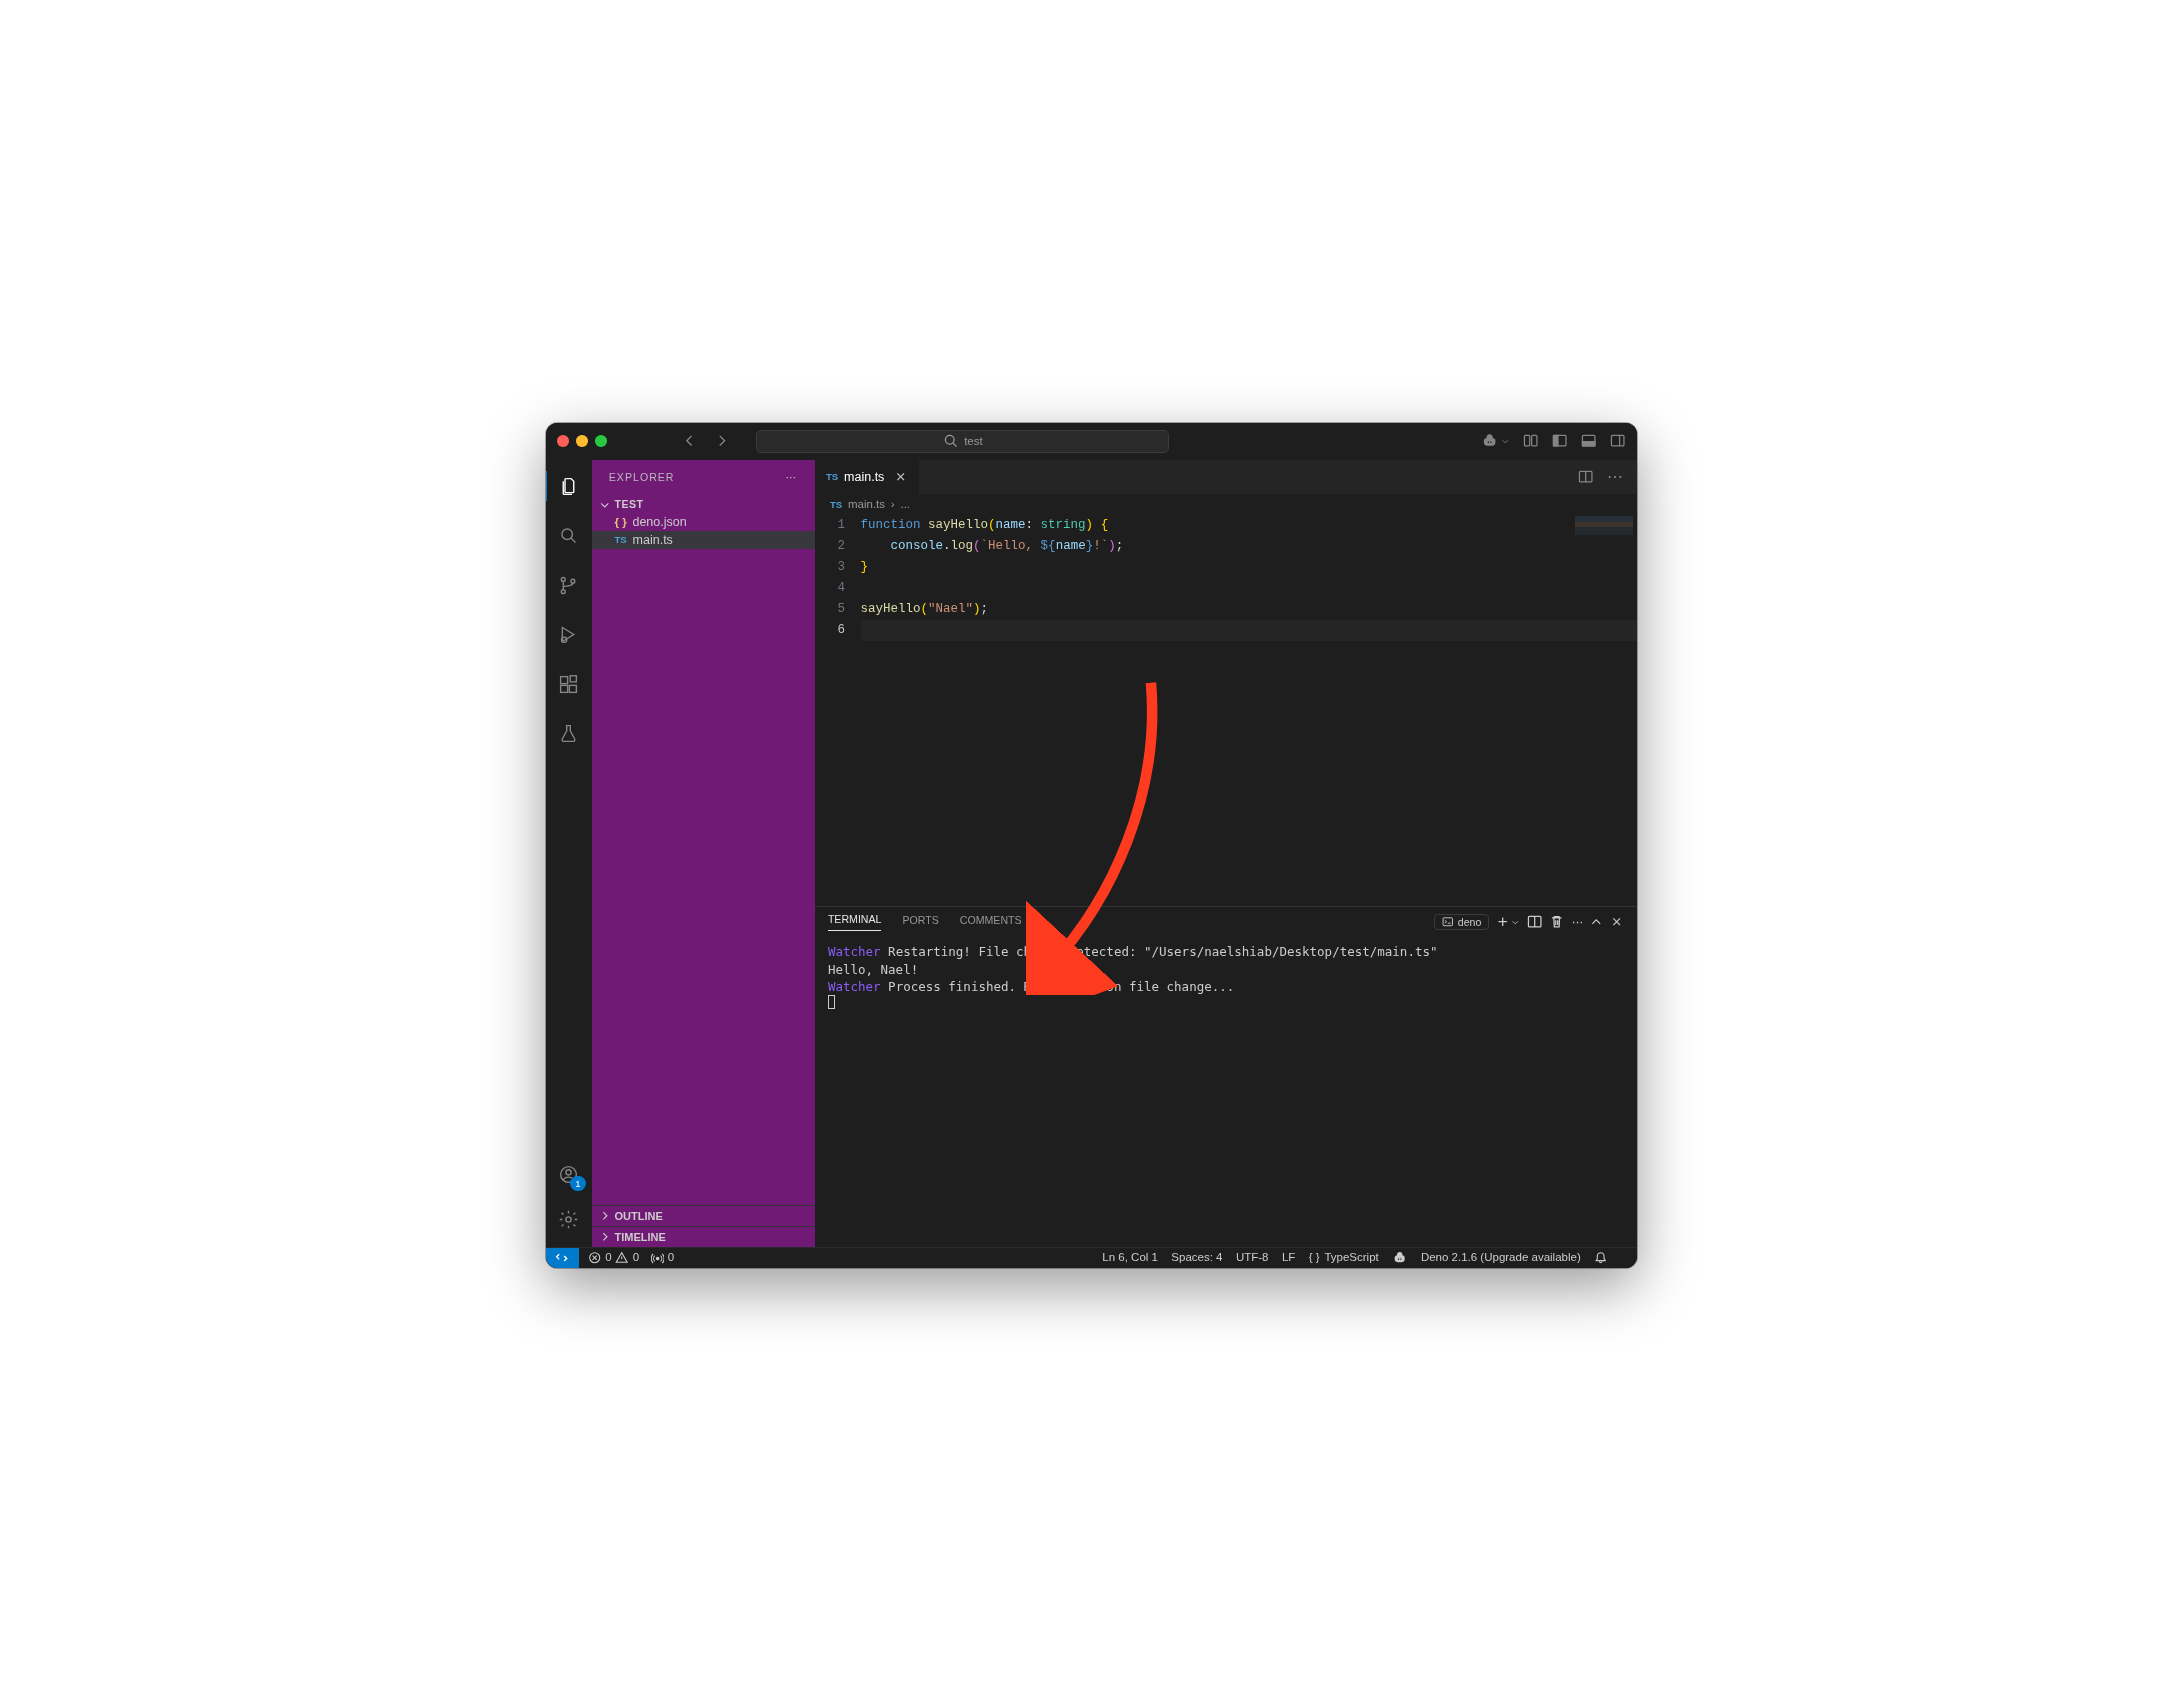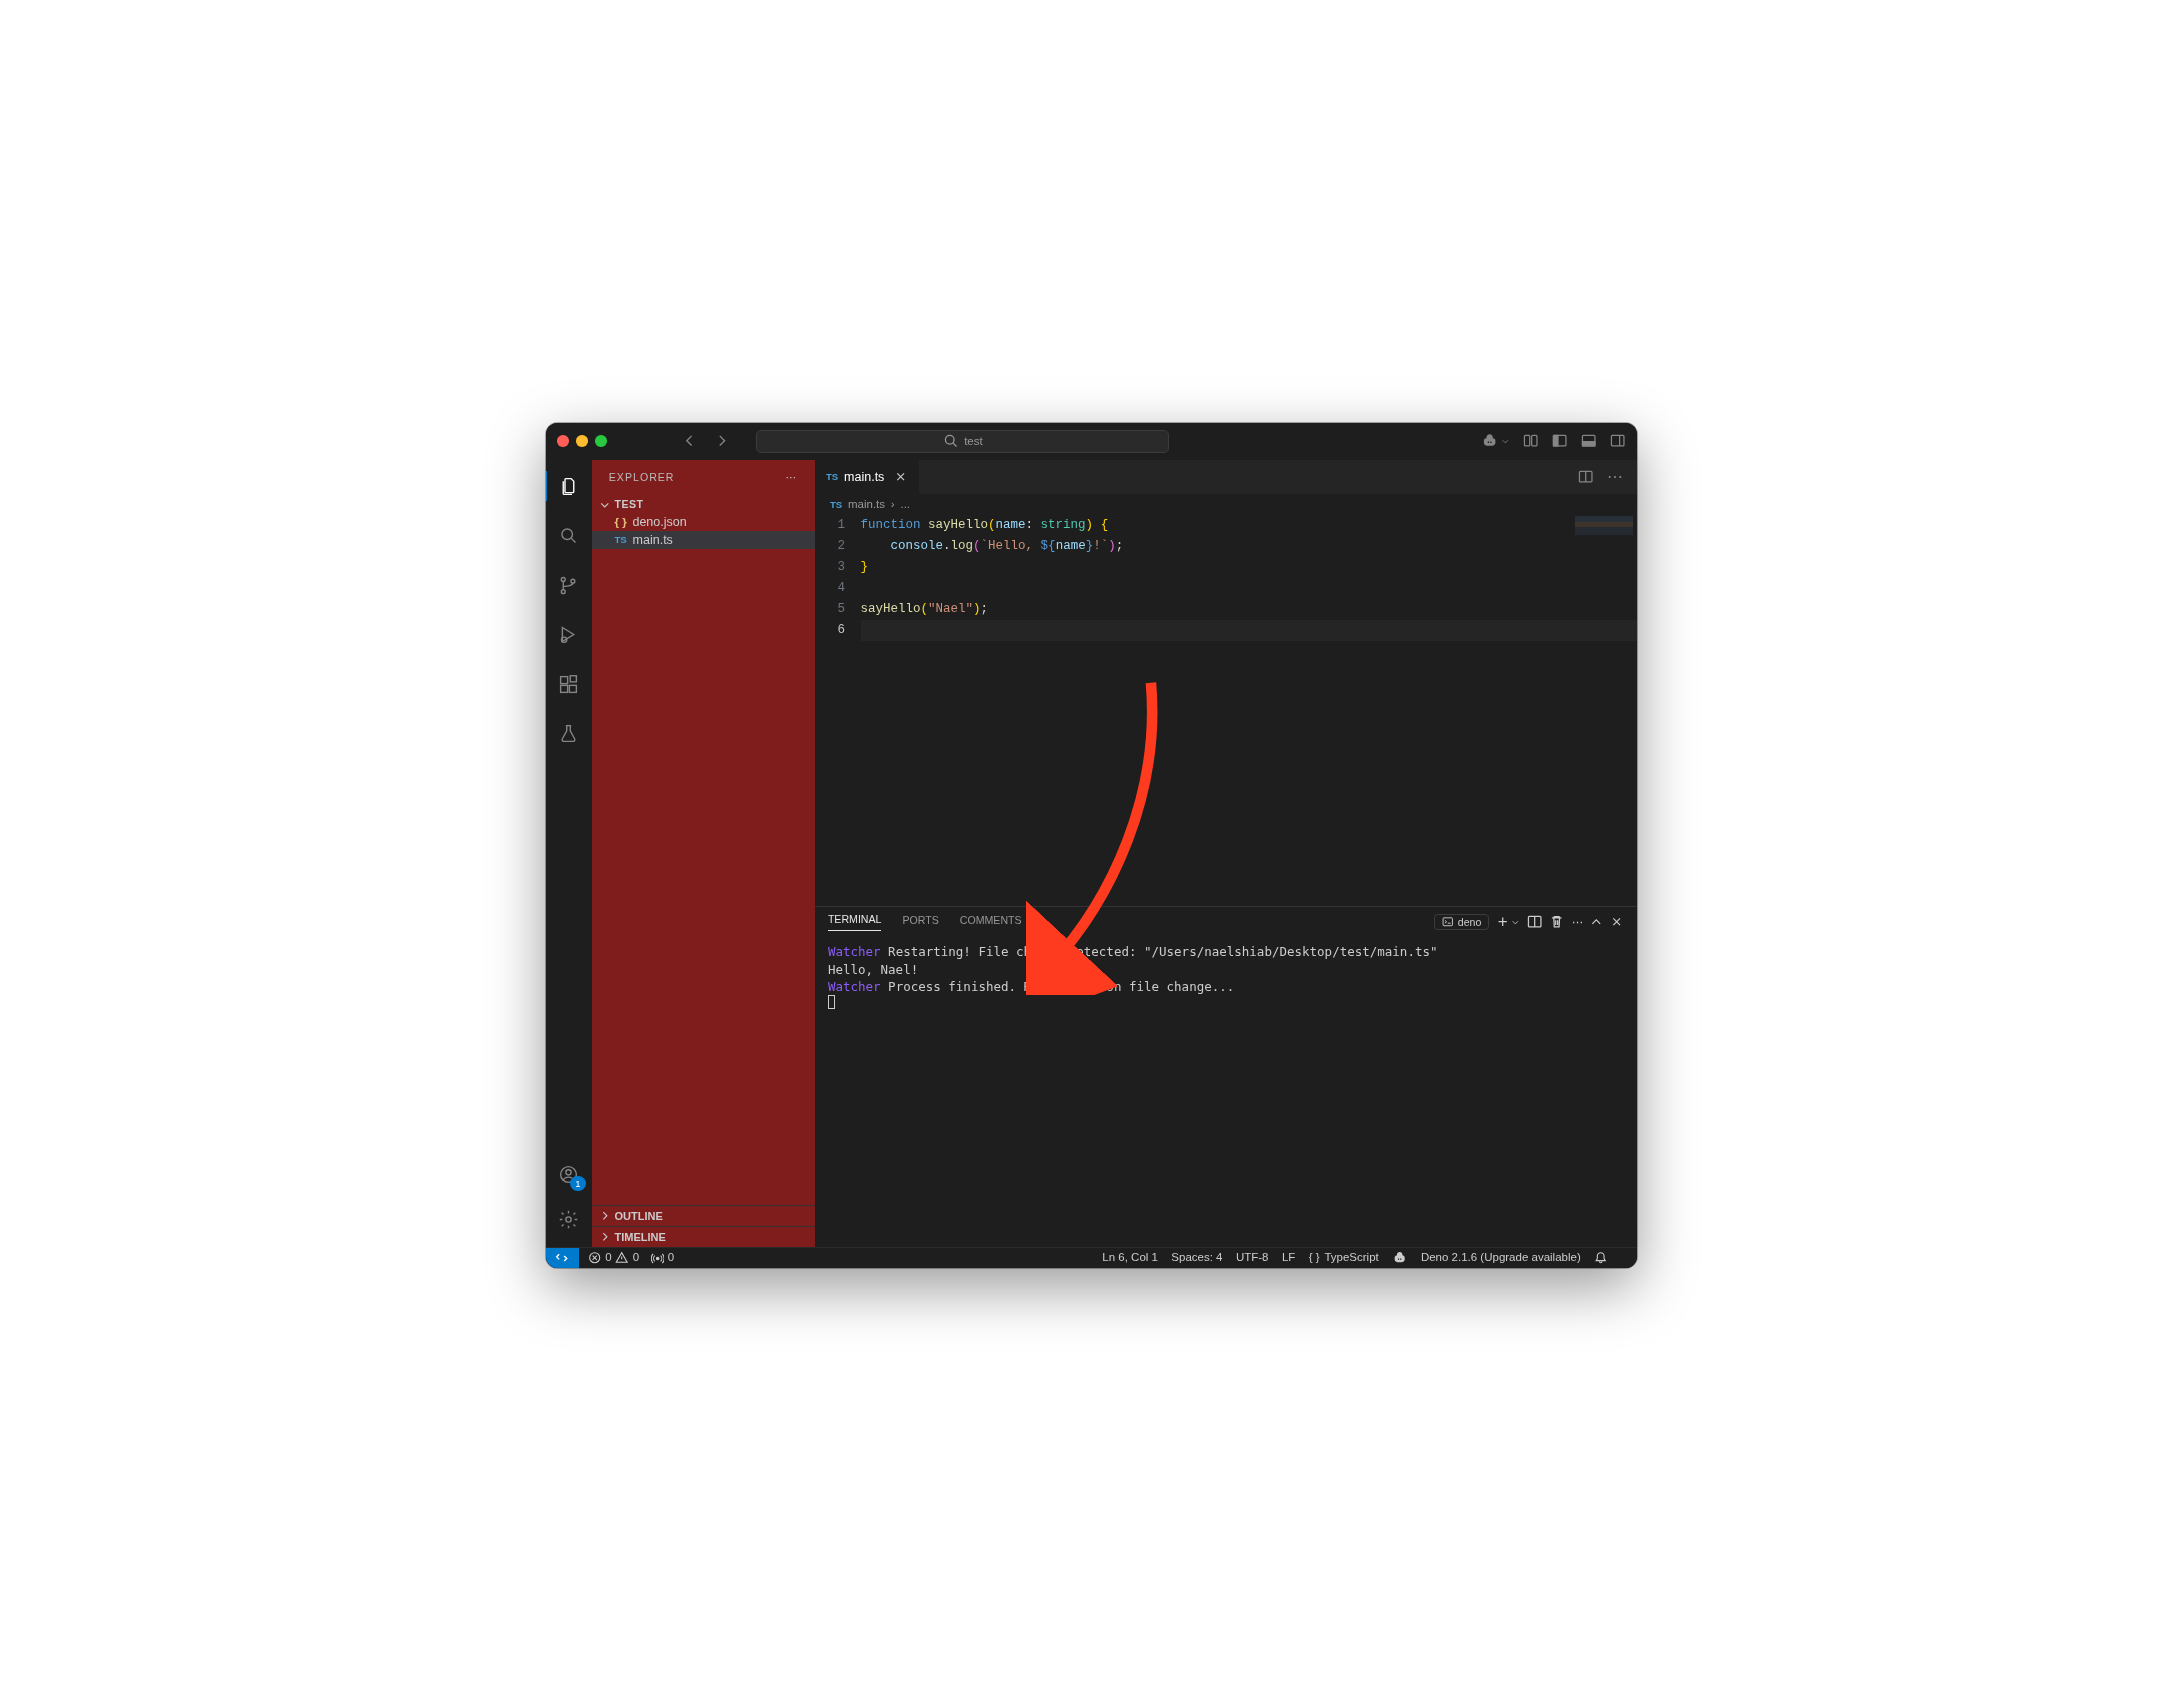--- a/index.html
+++ b/index.html
@@ -86,21 +86,21 @@
   bottom: 1.9px; right: 5.8px;
   width: 15.4px; height: 15.4px;
   background: #007acc;
   border-radius: 50%;
   color: #fff;
   font-size: 9.6px;
   display: flex; align-items: center; justify-content: center;
 }
 .sidebar {
   width: 223px;
-  background: #7f1d1d;
+  background: #701a75;
   display: flex;
   flex-direction: column;
   color: #ccc;
 }
 .sidebar-header {
   height: 34px;
   display: flex;
   align-items: center;
   padding: 0 17.3px;
   font-size: 10.6px;

